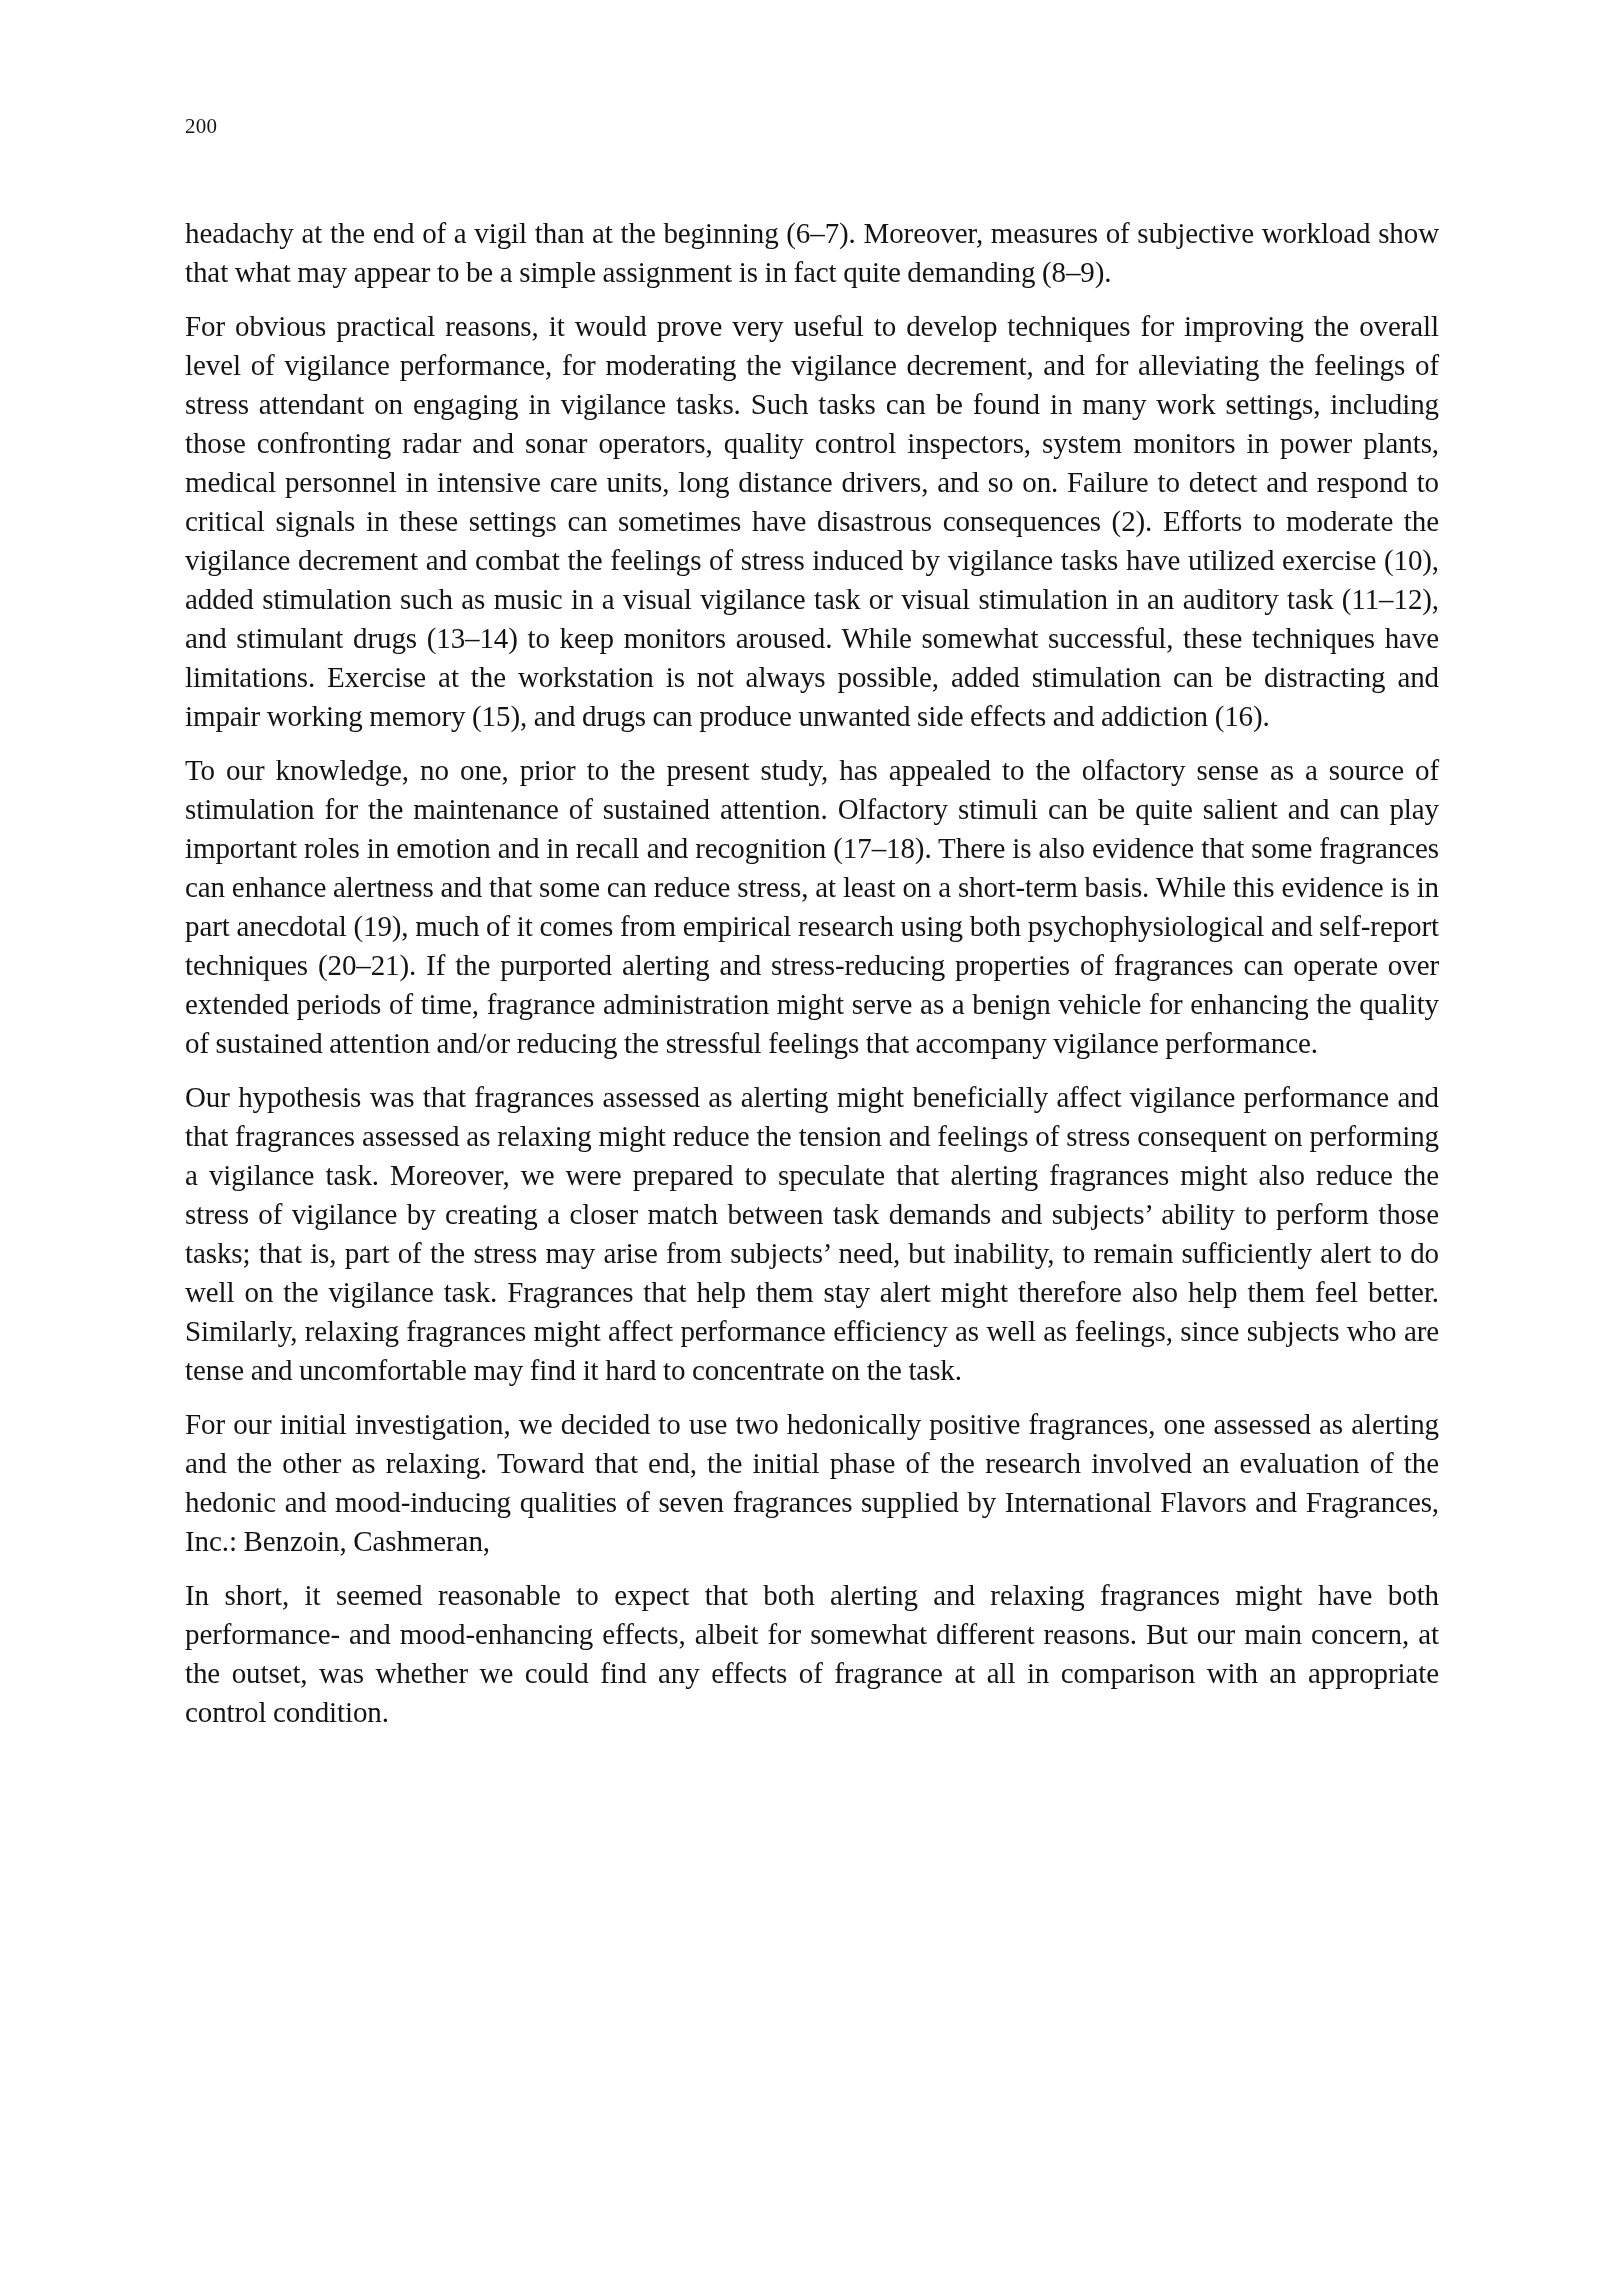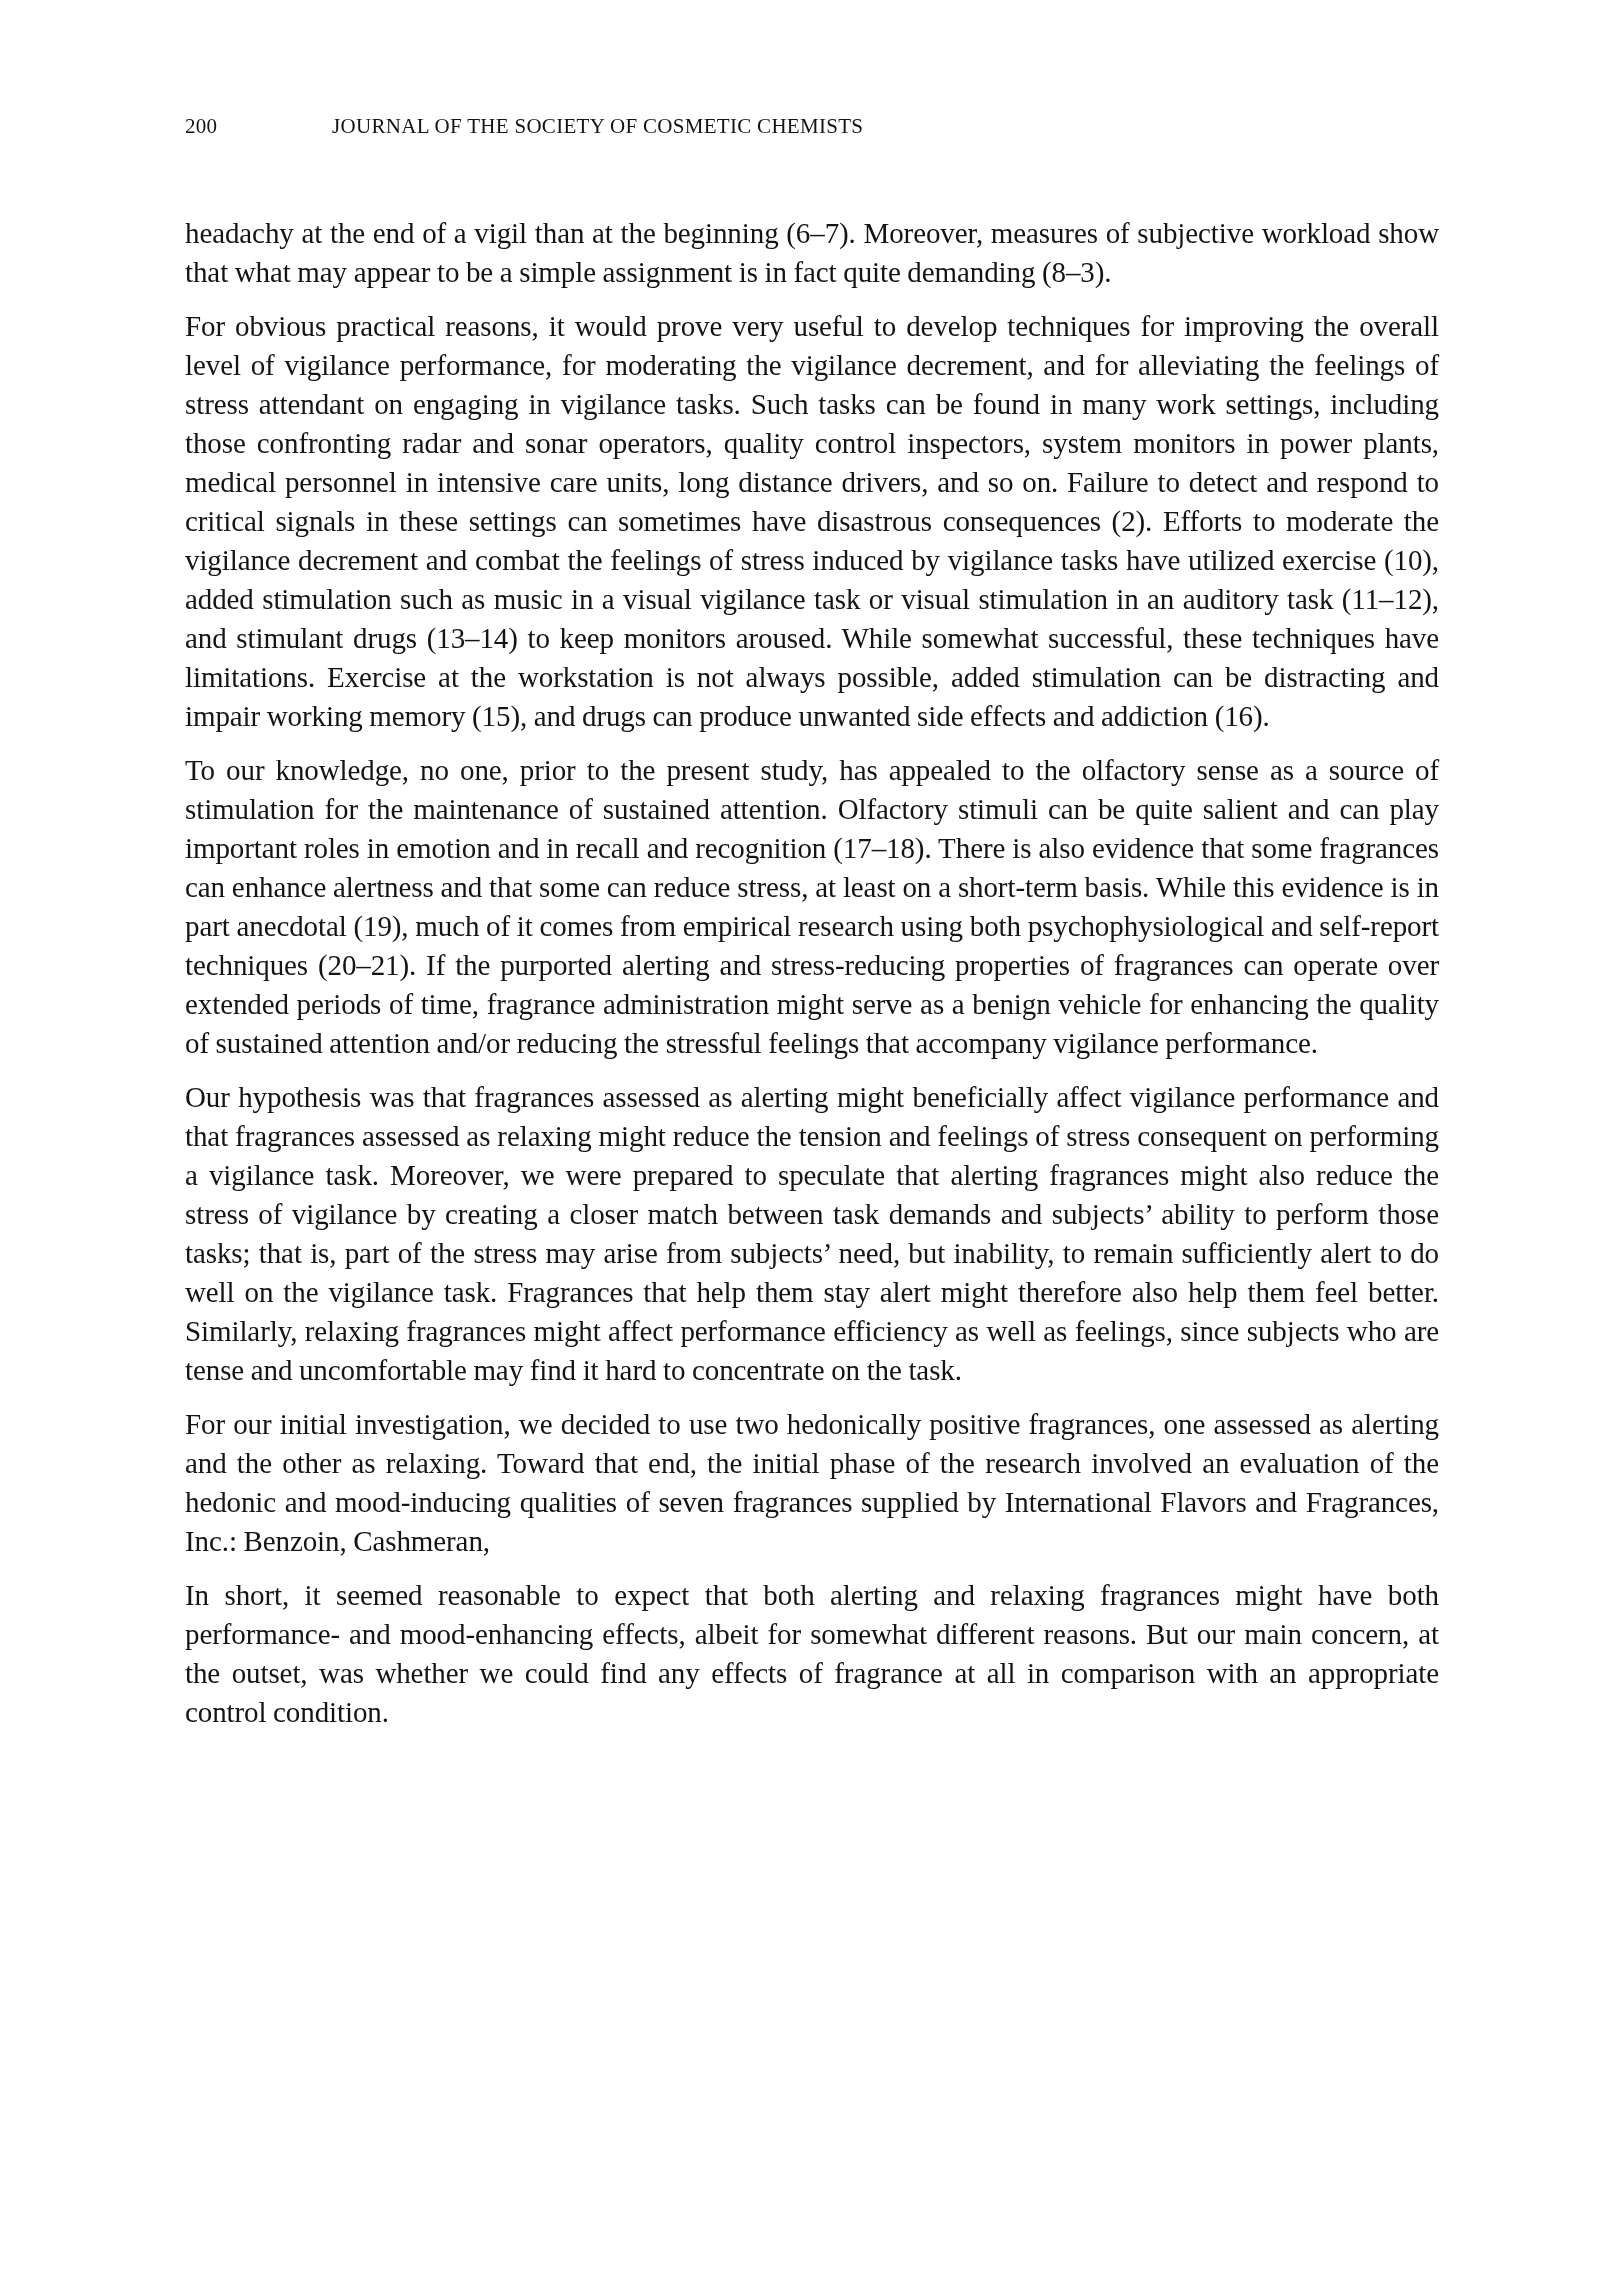--- a/index.html
+++ b/index.html
@@ -48,24 +48,23 @@
       hyphens: manual;
       letter-spacing: -0.1px;
       word-spacing: -0.5px;
     }
   </style>
 </head>
 <body>
 
 <div class="running-head">
   <span class="page-number">200</span>
-  <span class="journal-title">JOURNAL OF THE SOCIETY OF COSMETIC CHEMISTS</span>
 </div>
 
 <div class="body-text">
-  <p>headachy at the end of a vigil than at the beginning (6–7). Moreover, measures of subjective workload show that what may appear to be a simple assignment is in fact quite demanding (8–3).</p>
+  <p>headachy at the end of a vigil than at the beginning (6–7). Moreover, measures of subjective workload show that what may appear to be a simple assignment is in fact quite demanding (8–9).</p>
   <p>For obvious practical reasons, it would prove very useful to develop techniques for improving the overall level of vigilance performance, for moderating the vigilance decrement, and for alleviating the feelings of stress attendant on engaging in vigilance tasks. Such tasks can be found in many work settings, including those confronting radar and sonar operators, quality control inspectors, system monitors in power plants, medical personnel in intensive care units, long distance drivers, and so on. Failure to detect and respond to critical signals in these settings can sometimes have disastrous consequences (2). Efforts to moderate the vigilance decrement and combat the feelings of stress induced by vigilance tasks have utilized exercise (10), added stimulation such as music in a visual vigilance task or visual stimulation in an auditory task (11–12), and stimulant drugs (13–14) to keep monitors aroused. While somewhat successful, these techniques have limitations. Exercise at the workstation is not always possible, added stimulation can be distracting and impair working memory (15), and drugs can produce unwanted side effects and addiction (16).</p>
   <p>To our knowledge, no one, prior to the present study, has appealed to the olfactory sense as a source of stimulation for the maintenance of sustained attention. Olfactory stimuli can be quite salient and can play important roles in emotion and in recall and recognition (17–18). There is also evidence that some fragrances can enhance alertness and that some can reduce stress, at least on a short-term basis. While this evidence is in part anecdotal (19), much of it comes from empirical research using both psychophysiological and self-report techniques (20–21). If the purported alerting and stress-reducing properties of fragrances can operate over extended periods of time, fragrance administration might serve as a benign vehicle for enhancing the quality of sustained attention and/or reducing the stressful feelings that accompany vigilance performance.</p>
   <p>Our hypothesis was that fragrances assessed as alerting might beneficially affect vigilance performance and that fragrances assessed as relaxing might reduce the tension and feelings of stress consequent on performing a vigilance task. Moreover, we were prepared to speculate that alerting fragrances might also reduce the stress of vigilance by creating a closer match between task demands and subjects’ ability to perform those tasks; that is, part of the stress may arise from subjects’ need, but inability, to remain sufficiently alert to do well on the vigilance task. Fragrances that help them stay alert might therefore also help them feel better. Similarly, relaxing fragrances might affect performance efficiency as well as feelings, since subjects who are tense and uncomfortable may find it hard to concentrate on the task.</p>
   <p>For our initial investigation, we decided to use two hedonically positive fragrances, one assessed as alerting and the other as relaxing. Toward that end, the initial phase of the research involved an evaluation of the hedonic and mood-inducing qualities of seven fragrances supplied by International Flavors and Fragrances, Inc.: Benzoin, Cashmeran,</p>
   <p>In short, it seemed reasonable to expect that both alerting and relaxing fragrances might have both performance- and mood-enhancing effects, albeit for somewhat different reasons. But our main concern, at the outset, was whether we could find any effects of fragrance at all in comparison with an appropriate control condition.</p>
 </div>
 
 
 </body></html>

